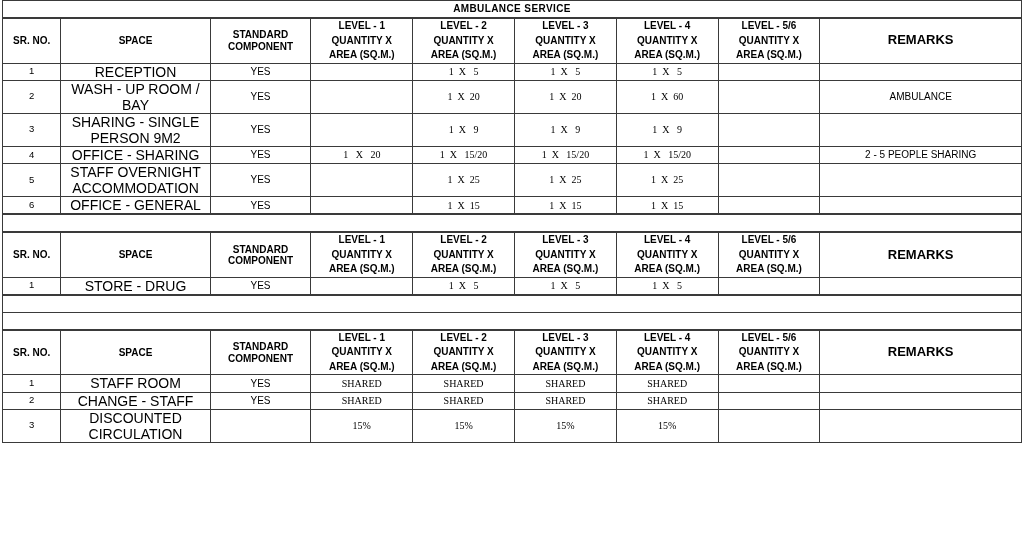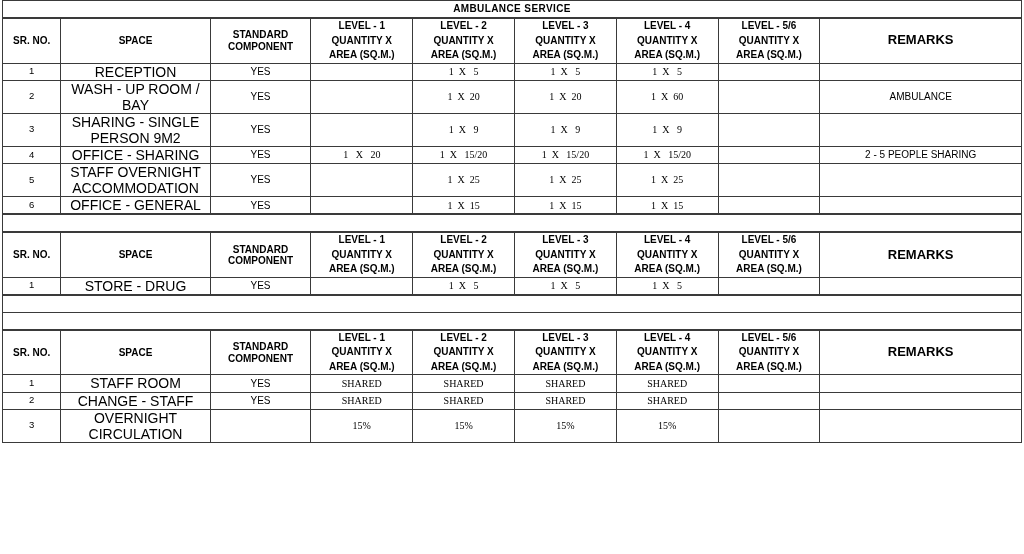--- a/index.html
+++ b/index.html
@@ -354,21 +354,21 @@
       <td>YES</td>
       <td class="qty">SHARED</td>
       <td class="qty">SHARED</td>
       <td class="qty">SHARED</td>
       <td class="qty">SHARED</td>
       <td class="qty"></td>
       <td></td>
     </tr>
     <tr class="data-row tall">
       <td class="sr">3</td>
-      <td class="space">OVERNIGHT CIRCULATION</td>
+      <td class="space">DISCOUNTED CIRCULATION</td>
       <td></td>
       <td class="qty">15%</td>
       <td class="qty">15%</td>
       <td class="qty">15%</td>
       <td class="qty">15%</td>
       <td class="qty"></td>
       <td></td>
     </tr>
   </tbody>
     </table>

